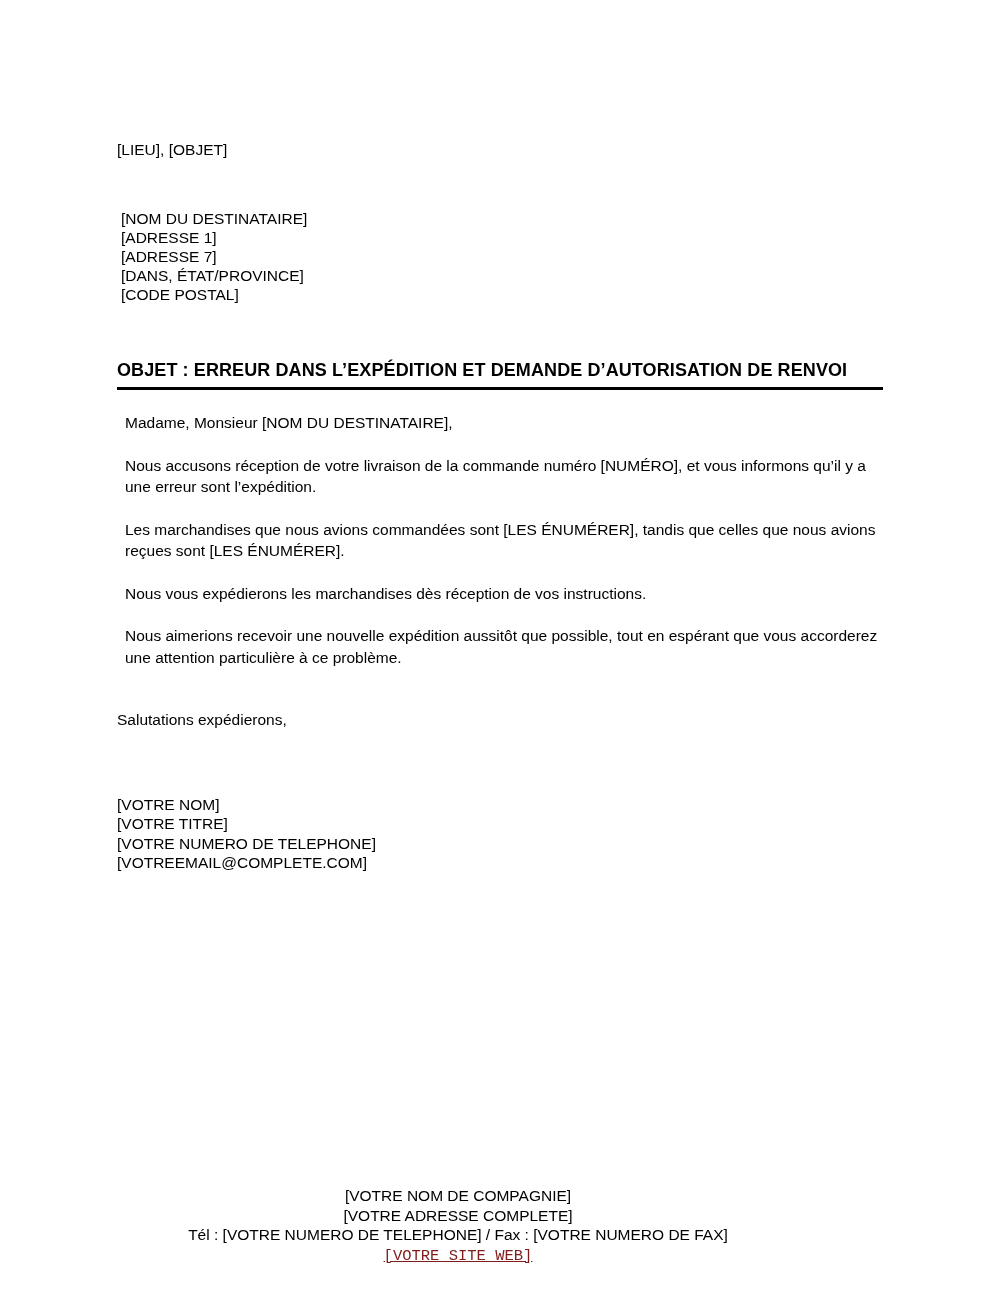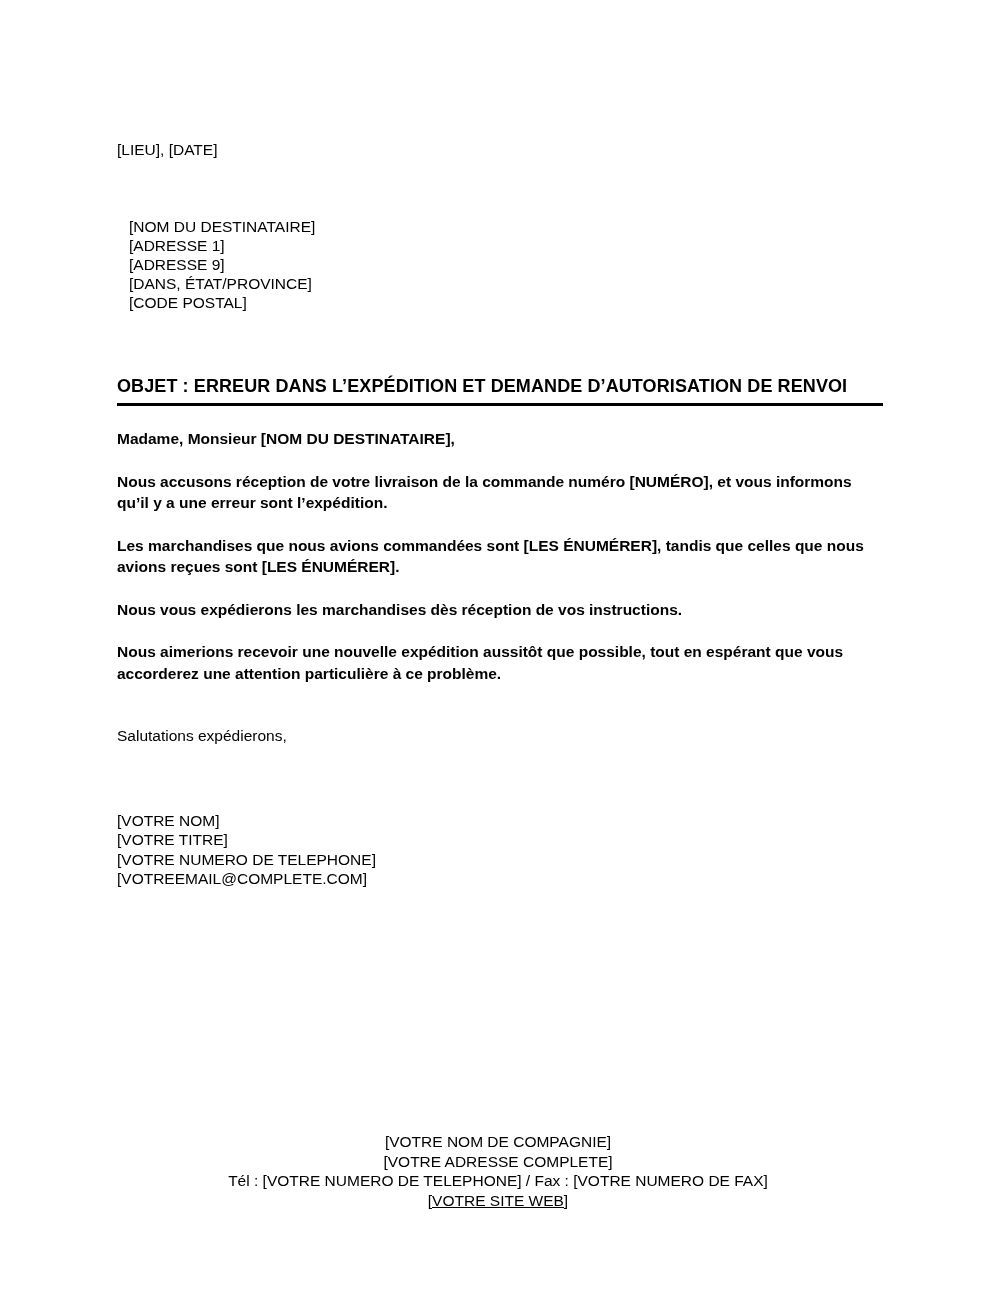--- a/index.html
+++ b/index.html
@@ -27,80 +27,79 @@
     left: 117px;
     top: 140px;
     width: 766px;
   }
   .line {
     font-size: 15.5px;
     line-height: 19px;
     white-space: pre-wrap;
   }
   .block {
-    margin: 12px;
+    margin: 4px;
   }
   .gap-after-date { height: 46px; }
   .gap-after-address { height: 52px; }
   .subject {
     font-size: 18px;
     font-weight: bold;
     line-height: 20px;
     letter-spacing: 0.1px;
   }
   .rule {
     border: 0;
     border-top: 3px solid #000;
     margin: 7px 0 0 0;
     width: 766px;
   }
   .gap-after-rule { height: 22px; }
   .para {
     font-size: 15.5px;
     line-height: 21.5px;
-    margin: 0 0 21px 0;
+    margin: 0 0 21px 8px;
     width: 760px;
-    font-weight: bold;
   }
   .gap-before-salutation { height: 21px; }
   .gap-after-salutation { height: 66px; }
   .signature .line { line-height: 19.4px; }
   .footer {
     position: absolute;
     left: 0;
-    top: 1132px;
+    top: 1186px;
     width: 916px;
     text-align: center;
-    padding-left: 40px;
   }
   .footer .line {
     font-size: 15.5px;
     line-height: 19.5px;
   }
   .footer a.weblink {
-    color: #000000;
+    color: #7f1d1d;
     text-decoration: underline;
     font-size: 15.5px;
+    font-family: Liberation Mono, monospace;
   }
 </style>
 </head>
 <body>
 
 <div class="page">
 
   <div class="content">
 
-    <div class="line">[LIEU], [DATE]</div>
+    <div class="line">[LIEU], [OBJET]</div>
 
     <div class="gap-after-date"></div>
 
     <div class="block">
       <div class="line">[NOM DU DESTINATAIRE]</div>
       <div class="line">[ADRESSE 1]</div>
-      <div class="line">[ADRESSE 9]</div>
+      <div class="line">[ADRESSE 7]</div>
       <div class="line">[DANS, ÉTAT/PROVINCE]</div>
       <div class="line">[CODE POSTAL]</div>
     </div>
 
     <div class="gap-after-address"></div>
 
     <div class="subject">OBJET : ERREUR DANS L’EXPÉDITION ET DEMANDE D’AUTORISATION DE RENVOI</div>
     <hr class="rule">
 
     <div class="gap-after-rule"></div>

